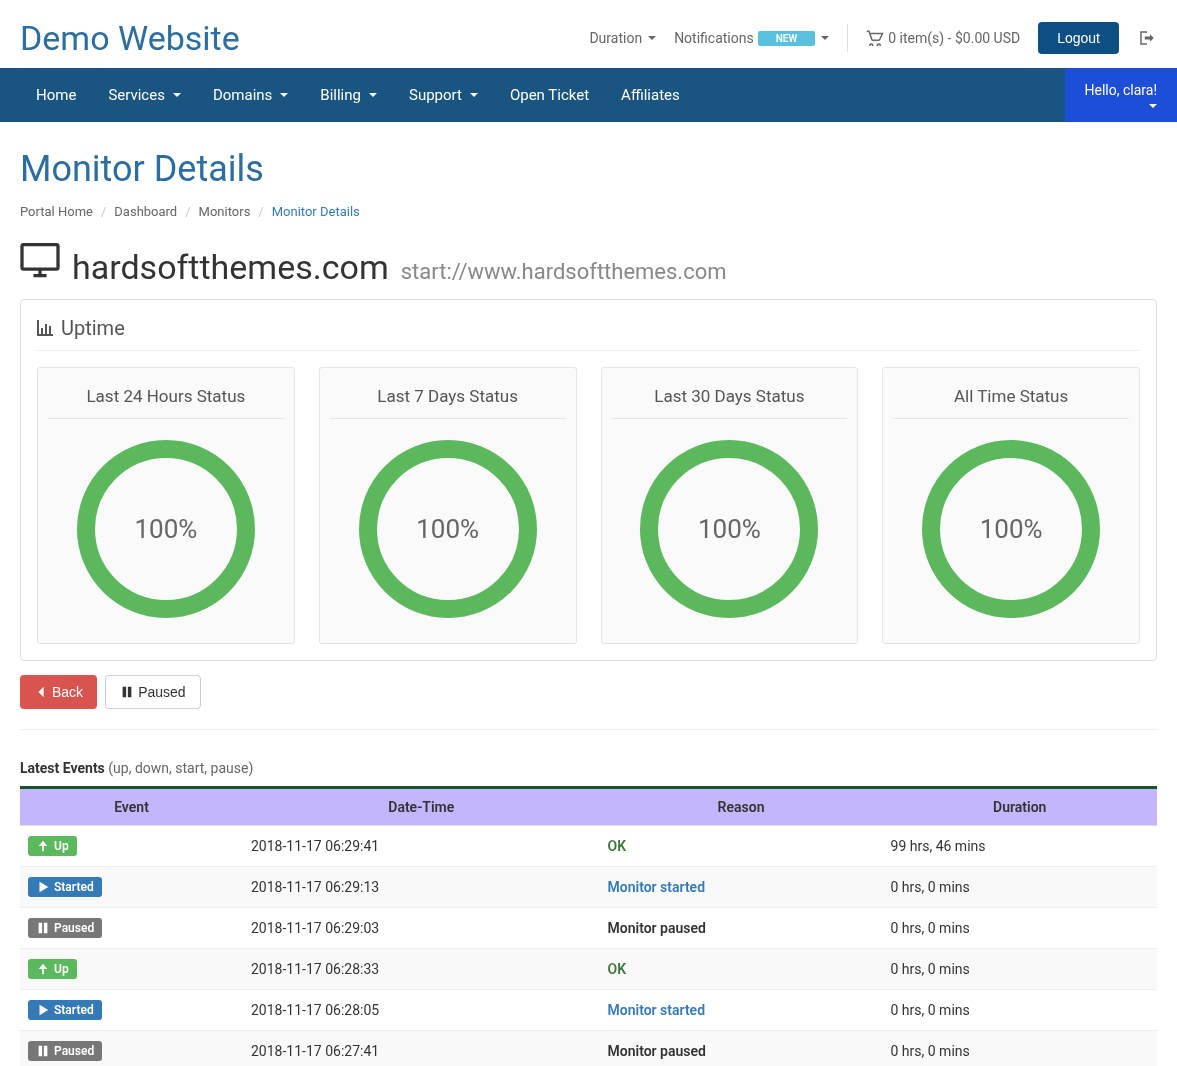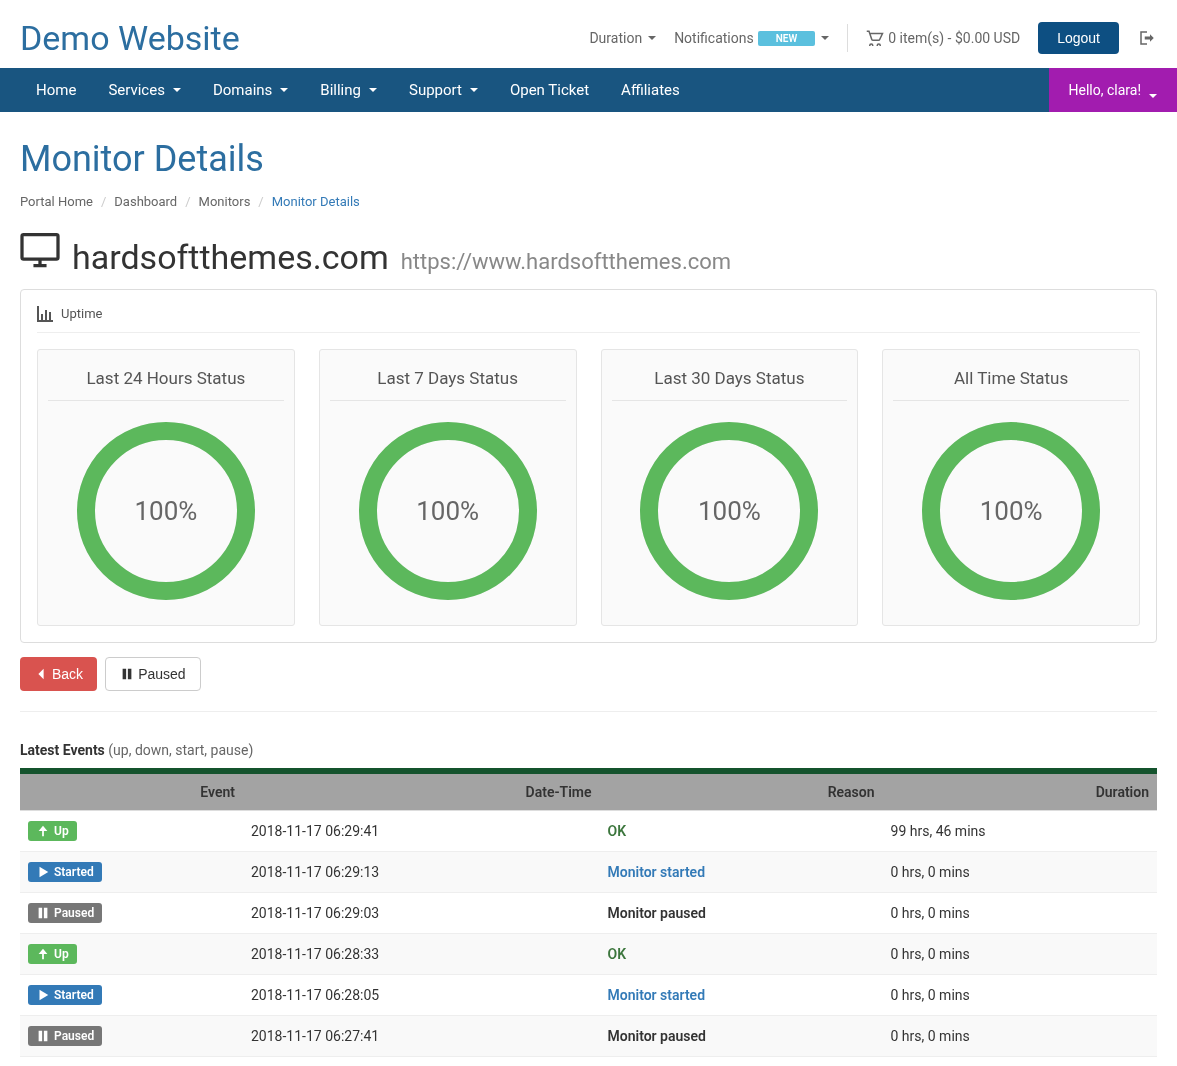--- a/index.html
+++ b/index.html
@@ -11,55 +11,55 @@
   .toplinks { display: flex; align-items: center; gap: 18px; color: #666; }
   .toplinks .item { display: flex; align-items: center; gap: 4px; cursor: pointer; }
   .badge-new { background: #5bc0de; color: #fff; font-size: 10px; padding: 2px 18px; border-radius: 2px; font-weight: 600; }
   .divider-v { width: 1px; height: 28px; background: #ddd; }
   .btn-logout { background: #0d4f82; color: #fff; padding: 8px 19px; border-radius: 4px; border: none; cursor: pointer; font-size: 14px; }
   .caret { display: inline-block; width: 0; height: 0; border-left: 4px solid transparent; border-right: 4px solid transparent; border-top: 4px solid currentColor; vertical-align: middle; margin-left: 2px; }
 
   .navbar { background: #195580; color: #fff; display: flex; justify-content: space-between; align-items: stretch; padding-left: 20px; }
   .navbar ul { list-style: none; display: flex; }
   .navbar li { padding: 4px 16px; cursor: pointer; font-size: 15px; display: flex; align-items: center; gap: 6px; }
-  .navbar .user { background: #a21caf; padding: 14px 20px; display: flex; align-items: flex-end; gap: 6px; }
+  .navbar .user { background: #1d4ed8; padding: 14px 20px; display: flex; align-items: flex-end; gap: 6px; flex-direction: column; }
   .navbar .caret { border-top-color: #fff; }
 
   .container { padding: 0 20px; }
   .page-title { font-size: 36px; color: #2c6ea0; font-weight: 400; margin: 26px 0 14px 0; }
   .breadcrumb { color: #888; font-size: 13px; margin-bottom: 24px; }
   .breadcrumb a { color: #666; }
   .breadcrumb .sep { margin: 0 8px; color: #ccc; }
   .breadcrumb .active { color: #337ab7; }
 
   .monitor-head { display: flex; align-items: baseline; gap: 12px; margin-bottom: 12px; }
   .monitor-head .icon { font-size: 0; }
   .monitor-head .domain { font-size: 34px; font-weight: 400; color: #333; }
   .monitor-head .url { font-size: 22px; color: #888; }
 
   .panel { border: 1px solid #ddd; border-radius: 4px; padding: 16px; margin-bottom: 14px; }
-  .panel-title { font-size: 13px; color: #555; display: flex; align-items: flex-start; gap: 8px; border-bottom: 1px solid #eee; padding-bottom: 10px; margin-bottom: 16px; }
+  .panel-title { font-size: 20px; color: #555; display: flex; align-items: center; gap: 8px; border-bottom: 1px solid #eee; padding-bottom: 10px; margin-bottom: 16px; }
 
   .status-grid { display: flex; gap: 24px; }
   .status-card { flex: 1; border: 1px solid #e5e5e5; background: #fafafa; border-radius: 3px; padding: 18px 10px 24px 10px; text-align: center; }
   .status-card h4 { font-size: 17px; font-weight: 400; color: #555; padding-bottom: 12px; border-bottom: 1px solid #e5e5e5; margin-bottom: 20px; }
   .donut { position: relative; width: 180px; height: 180px; margin: 0 auto; }
   .donut svg { transform: rotate(-90deg); }
   .donut .pct { position: absolute; inset: 0; display: flex; align-items: center; justify-content: center; font-size: 26px; color: #666; }
 
   .btn-row { display: flex; gap: 8px; margin: 14px 0 30px 0; border-bottom: 1px solid #eee; padding-bottom: 20px; }
   .btn-danger { background: #d9534f; color: #fff; border: none; padding: 8px 14px; border-radius: 4px; cursor: pointer; display: flex; align-items: center; gap: 4px; font-size: 14px; }
   .btn-default { background: #fff; color: #333; border: 1px solid #ccc; padding: 8px 14px; border-radius: 4px; cursor: pointer; display: flex; align-items: center; gap: 4px; font-size: 14px; }
 
   .section-title { font-size: 14px; margin-bottom: 10px; }
   .section-title b { font-weight: 700; color: #333; }
   .section-title span { color: #666; }
 
   table { width: 100%; border-collapse: collapse; }
-  thead th { text-align: right; background: #a3a3a3; border-top: 6px solid #14532d; border-bottom: 1px solid #ddd; padding: 10px 8px; font-weight: 600; color: #333; }
+  thead th { text-align: center; background: #c4b5fd; border-top: 3px solid #14532d; border-bottom: 1px solid #ddd; padding: 10px 8px; font-weight: 600; color: #333; }
   tbody td { border-bottom: 1px solid #eee; padding: 10px 8px; color: #333; }
   tbody tr:nth-child(even) td { background: #f9f9f9; }
 
   .badge { display: inline-flex; align-items: center; gap: 4px; color: #fff; font-size: 12px; padding: 3px 8px; border-radius: 3px; font-weight: 600; }
   .badge-up { background: #5cb85c; }
   .badge-started { background: #337ab7; }
   .badge-paused { background: #777; }
   .txt-green { color: #3c763d; font-weight: 600; }
   .txt-blue { color: #337ab7; font-weight: 600; }
   .txt-bold { font-weight: 600; }
@@ -135,21 +135,21 @@
   <div class="breadcrumb" id="breadcrumb"><a href="#" class="">Portal Home</a><span class="sep">/</span><a href="#" class="">Dashboard</a><span class="sep">/</span><a href="#" class="">Monitors</a><span class="sep">/</span><span class="active">Monitor Details</span></div>
 
   <div class="monitor-head">
     <span class="icon">
       <svg width="40" height="36" viewBox="0 0 24 22" fill="#333">
           <rect x="1" y="1" width="22" height="15" rx="1" fill="none" stroke="#333" stroke-width="2"></rect>
           <path d="M8 20h8M12 16v4" stroke="#333" stroke-width="2"></path>
         </svg>
     </span>
     <span class="domain">hardsoftthemes.com</span>
-    <span class="url">https://www.hardsoftthemes.com</span>
+    <span class="url">start://www.hardsoftthemes.com</span>
   </div>
 
   <div class="panel">
     <div class="panel-title">
       <svg width="16" height="16" viewBox="0 0 16 16" fill="#555">
           <path d="M0 0h2v16H0zM0 14h16v2H0zM4 8h2v6H4zM8 4h2v10H8zM12 6h2v8h-2z"></path>
         </svg>
       <span>Uptime</span>
     </div>
     <div class="status-grid" id="status-grid">

